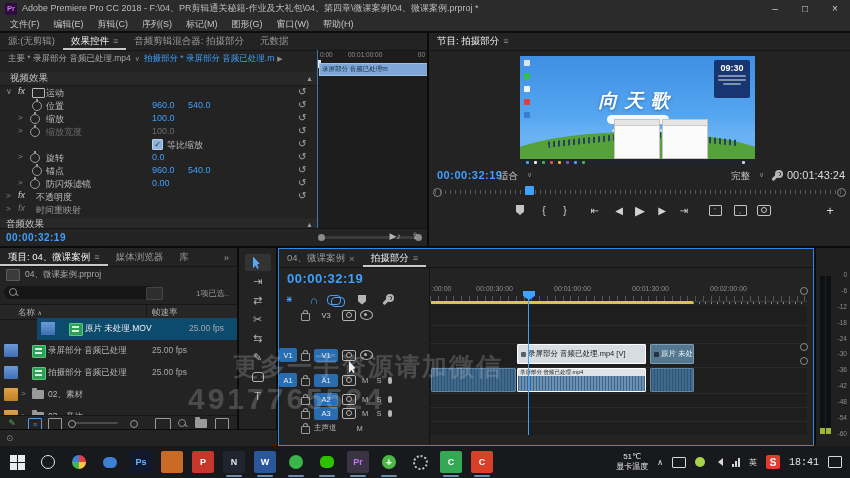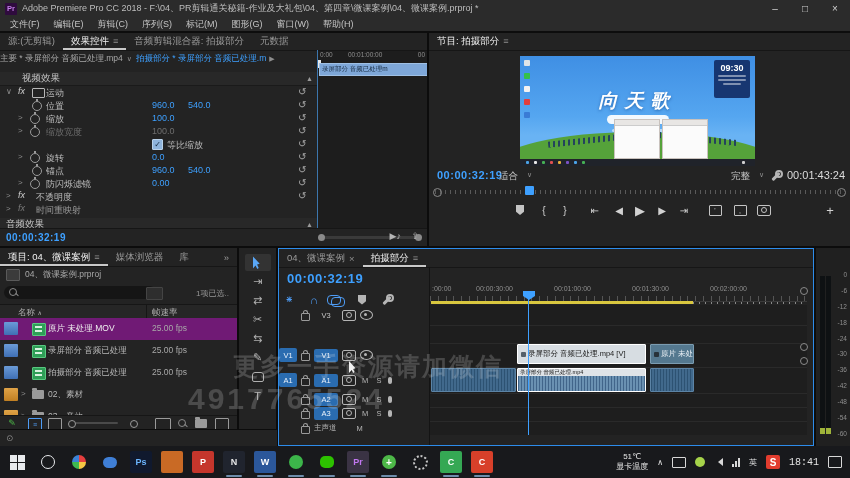--- a/index.html
+++ b/index.html
@@ -99,21 +99,21 @@
   .pj-search{position:absolute;left:4px;top:38px;width:136px;height:13px;background:#151515;border-radius:7px;display:flex;align-items:center;padding-left:16px;}
   .sicon{position:absolute;left:5px;top:2px;width:6px;height:6px;border:1px solid #8a8a8a;border-radius:50%;}
   .sicon::after{content:"";position:absolute;left:5px;top:5px;width:4px;height:1px;background:#8a8a8a;transform:rotate(45deg);}
   .pj-search input{background:transparent;border:none;outline:none;color:#ccc;font-size:8px;width:100px;}
   .pj-selbtn{position:absolute;left:146px;top:39px;width:15px;height:11px;background:#2e2e2e;border:1px solid #444;border-radius:1px;}
   .pj-selinfo{position:absolute;right:8px;top:40px;font-size:8px;color:#969696;}
   .pj-head{position:absolute;left:0;top:56px;width:237px;height:14px;background:#262626;border-top:1px solid #161616;border-bottom:1px solid #161616;
            font-size:8.5px;color:#b0b0b0;}
   .pj-rows{position:absolute;left:0;top:70px;width:237px;height:100px;overflow:hidden;}
   .pjrow{position:absolute;left:0;width:237px;height:22px;font-size:8.5px;color:#b8b8b8;}
-  .pjrow.sel{background:#701a75;color:#efefef;}
+  .pjrow.sel{background:#0c4a6e;color:#efefef;margin-left:37px;}
   .thumb{position:absolute;left:4px;top:4px;width:14px;height:13px;border-radius:1px;}
   .thumb.clip{background:linear-gradient(180deg,#6b9bd8,#3f6fb4);}
   .thumb.bin{background:linear-gradient(180deg,#e0a347,#c07f22);}
   .clipico{position:absolute;left:32px;top:5px;width:12px;height:11px;background:#2f9e57;border:1px solid #57c97f;border-radius:1px;}
   .clipico::after{content:"";position:absolute;left:2px;top:2px;width:7px;height:2px;background:#d8f2e0;box-shadow:0 4px 0 #d8f2e0;}
   .foldico{position:absolute;left:32px;top:6px;width:12px;height:9px;background:#9a9a9a;border-radius:1px;}
   .foldico::before{content:"";position:absolute;left:0;top:-2px;width:5px;height:2px;background:#9a9a9a;border-radius:1px 1px 0 0;}
   .pjname{position:absolute;left:48px;top:5px;width:98px;white-space:nowrap;overflow:hidden;}
   .pjfps{position:absolute;left:152px;top:5px;color:#a8a8a8;}
   .pjdisc{position:absolute;left:21px;top:5px;color:#8e8e8e;font-size:8px;}
@@ -244,40 +244,40 @@
       <span class="tab">源:(无剪辑)</span>
       <span class="tab active tab-underline">
         <span>效果控件</span>
         <span class="hamb">≡</span>
       </span>
       <span class="tab">音频剪辑混合器: 拍摄部分</span>
       <span class="tab">元数据</span>
     </div>
 
     <div class="fx-clipsel">
-      <span style="color:#a8a8a8;white-space:nowrap;overflow:hidden;max-width:138px;">主要 * 录屏部分 音频已处理.mp4</span>
+      <span style="padding-left:8px;color:#a8a8a8;white-space:nowrap;overflow:hidden;max-width:138px;">主要 * 录屏部分 音频已处理.mp4</span>
       <span style="color:#8e8e8e;margin:0 4px;font-size:7px;">∨</span>
       <span class="blue" style="white-space:nowrap;overflow:hidden;max-width:142px;">拍摄部分 * 录屏部分 音频已处理.m</span>
       <span style="color:#8e8e8e;margin-left:3px;font-size:7px;">▶</span>
     </div>
 
     <div class="fx-sep"></div>
 
     <div class="fx-mini">
       <div class="fx-mini-ruler">
         <span style="position:absolute;left:2px;">0:00</span>
         <span style="position:absolute;left:30px;">00:01:00:00</span>
         <span style="position:absolute;right:2px;">00</span>
       </div>
       <div style="position:absolute;left:0;top:9px;width:3px;height:8px;background:#e8e8e8;"></div>
       <div class="fx-mini-clip">录屏部分 音频已处理m</div>
     </div>
 
     <div class="fx-sect" style="top:40px;">
-      <span style="padding-left:22px;">视频效果</span>
+      <span style="padding-left:10px;">视频效果</span>
       <span style="position:absolute;left:306px;font-size:7px;color:#9a9a9a;">▲</span>
     </div>
 
     <div class="fxrow" style="top:54px;">
       <span class="disc">∨</span>
       <span class="fxi">fx</span>
       <span class="mbox"></span>
       <span class="lbl">运动</span>
       <span class="reset">↺</span>
     </div>

